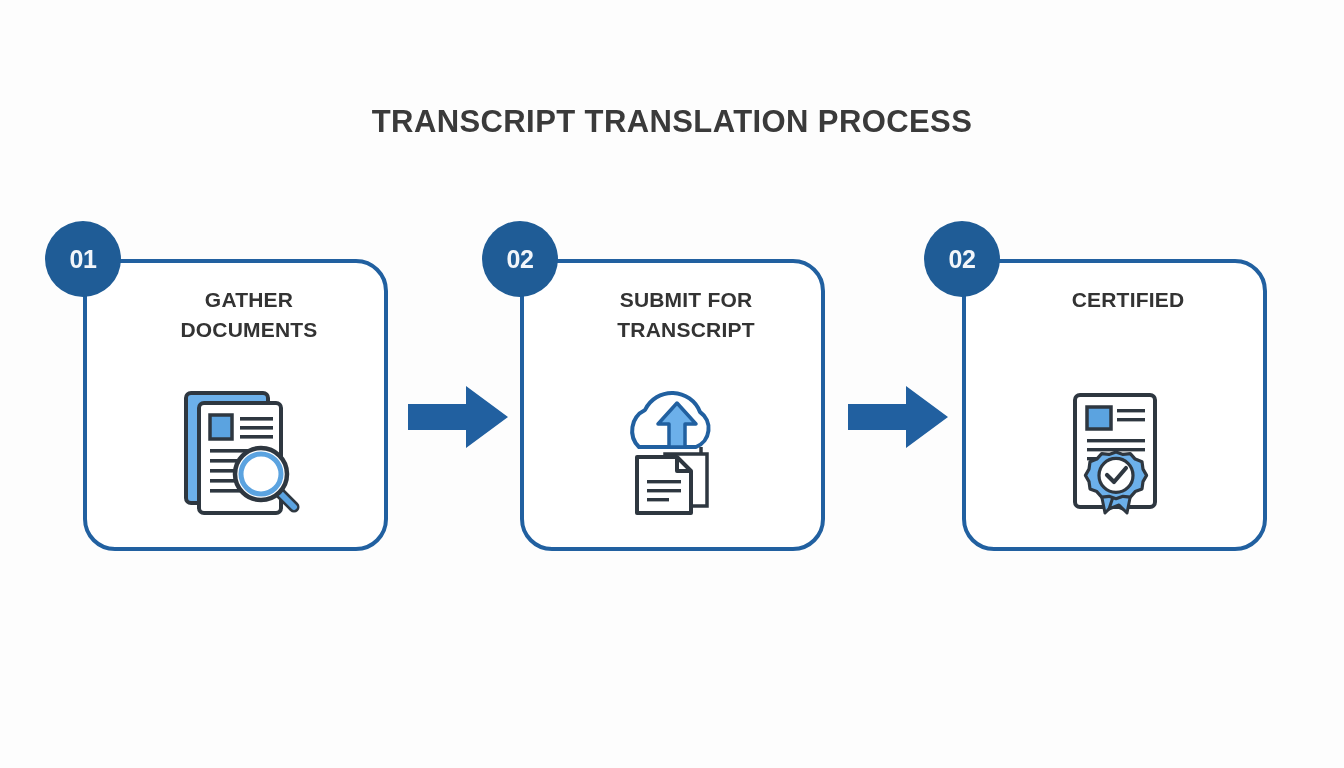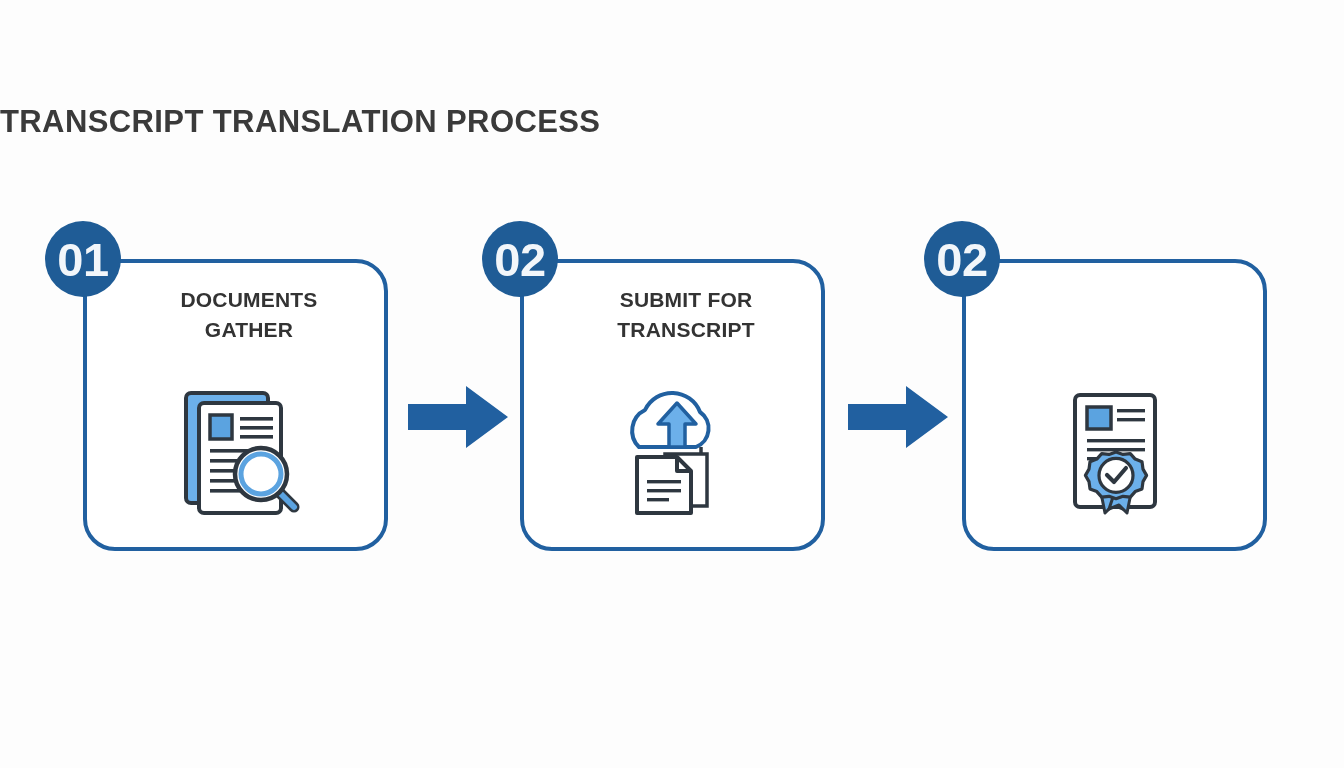--- a/index.html
+++ b/index.html
@@ -19,21 +19,21 @@
     position: absolute;
     inset: 0;
   }
 
   
   .title {
     position: absolute;
     top: 104px;
     left: 0;
     width: 1344px;
-    text-align: left;
+    text-align: center;
     font-size: 31px;
     font-weight: bold;
     letter-spacing: 0.4px;
     color: #3a3a3a;
     white-space: nowrap;
   }
 
   
   .step-card {
     position: absolute;
@@ -51,21 +51,21 @@
 
   .step-badge {
     position: absolute;
     left: -42px;
     top: -42px;
     width: 76px;
     height: 76px;
     border-radius: 50%;
     background: #1f5c96;
     color: #f2f6fa;
-    font-size: 47px;
+    font-size: 25px;
     font-weight: bold;
     display: flex;
     align-items: center;
     justify-content: center;
     letter-spacing: -0.5px;
     z-index: 3;
   }
 
   .step-label {
     position: absolute;
@@ -106,22 +106,22 @@
 <body>
 
 <div id="infographic">
 
   <div class="title">TRANSCRIPT TRANSLATION PROCESS</div>
 
   <div class="step-card card-1">
     <div class="step-badge">01</div>
 
     <div class="step-label">
+      <div>GATHER</div>
       <div>DOCUMENTS</div>
-      <div>GATHER</div>
     </div>
 
     <div class="step-icon icon-slot-1">
       <svg width="140" height="140" viewBox="0 0 140 140">
 
         <rect x="20" y="12" width="82" height="110" rx="5" fill="#6cb0ea" stroke="#2e3740" stroke-width="4"></rect>
 
         <rect x="33" y="22" width="82" height="110" rx="5" fill="#ffffff" stroke="#2e3740" stroke-width="4"></rect>
 
         <rect x="44" y="34" width="22" height="24" fill="#5ba3e0" stroke="#2e3740" stroke-width="3.5"></rect>
@@ -183,20 +183,21 @@
   <div class="flow-arrow arrow-2">
     <svg width="100" height="62" viewBox="0 0 100 62">
       <polygon points="0,18 58,18 58,0 100,31 58,62 58,44 0,44" fill="#2160a0"></polygon>
     </svg>
   </div>
 
   <div class="step-card card-3">
     <div class="step-badge">02</div>
 
     <div class="step-label">
+      <div>CERTIFIED</div>
     </div>
 
     <div class="step-icon icon-slot-3">
       <svg width="140" height="140" viewBox="0 0 140 140">
 
         <rect x="30" y="6" width="80" height="112" rx="5" fill="#ffffff" stroke="#2e3740" stroke-width="4"></rect>
 
         <rect x="42" y="18" width="24" height="22" fill="#5ba3e0" stroke="#2e3740" stroke-width="3.5"></rect>
 
         <rect x="72" y="20" width="28" height="3.4" fill="#2e3740"></rect>

